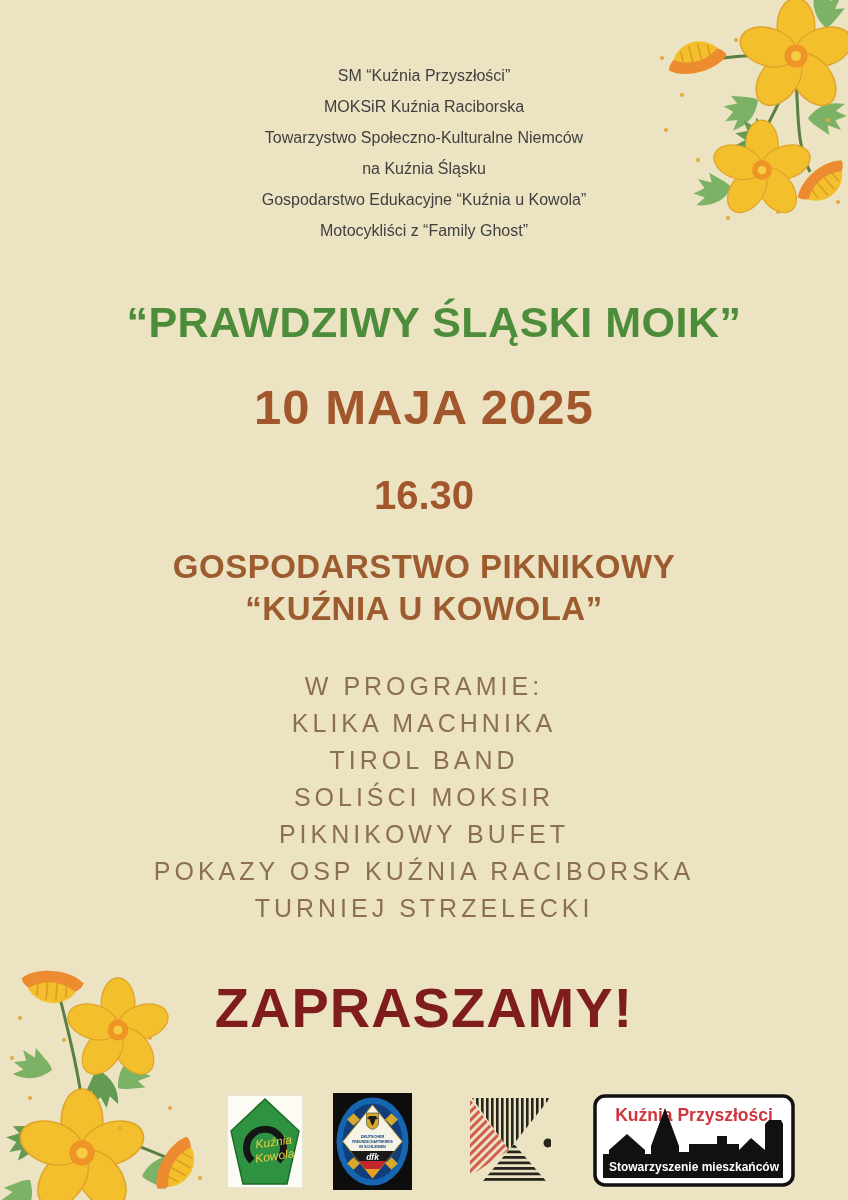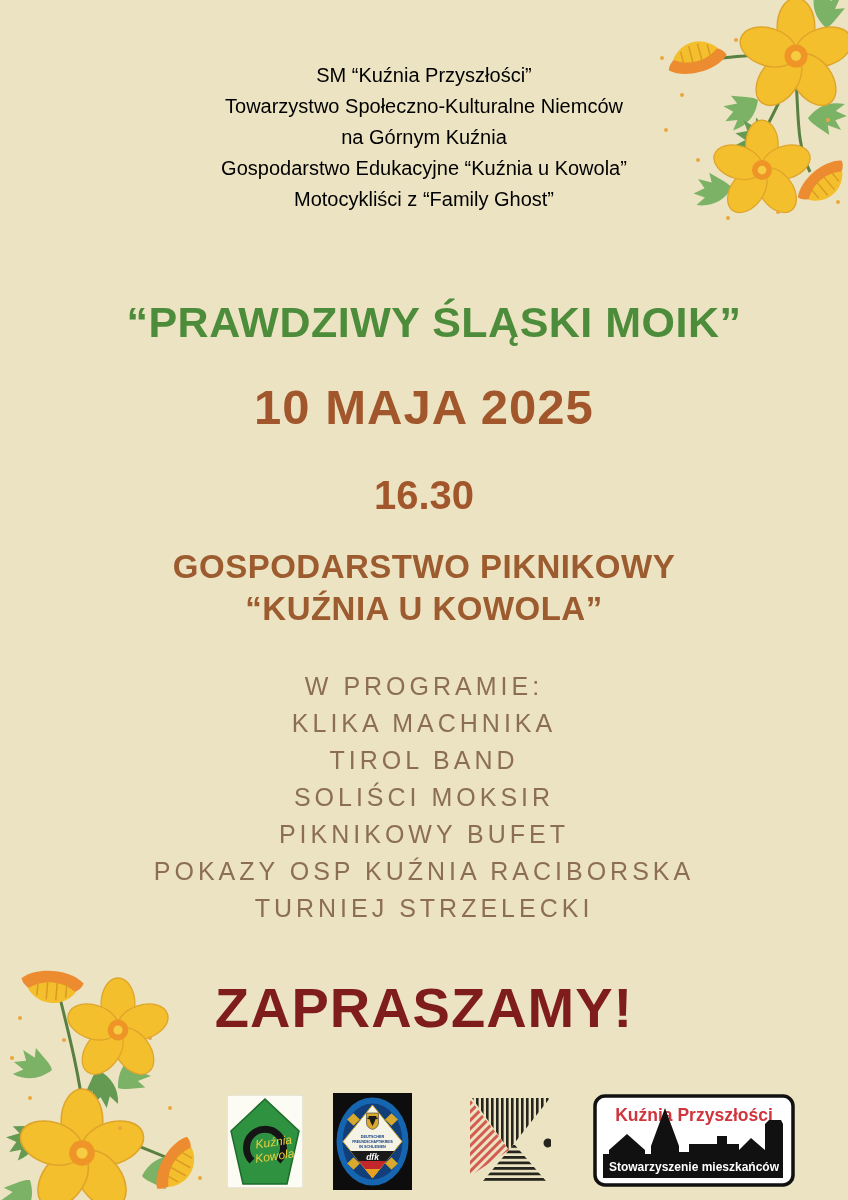--- a/index.html
+++ b/index.html
@@ -2,21 +2,21 @@
 <html><head>
 <meta charset="utf-8">
 <style>
   html,body{margin:0;padding:0;}
   body{width:848px;height:1200px;font-family:"Liberation Sans",sans-serif;}
   .poster{
     position:relative;width:848px;height:1200px;
     background:#ece3c2;overflow:hidden;
   }
   .centered{position:absolute;left:0;width:848px;text-align:center;}
-  .organizers{top:60px;font-size:20px;line-height:31px;color:#000000;}
+  .organizers{top:60px;font-size:16px;line-height:31px;color:#404040;}
   .title{top:288px;font-size:43px;font-weight:bold;letter-spacing:.5px;color:#4c8c3a;margin:10px;}
   .date{top:379px;font-size:49px;font-weight:bold;letter-spacing:1px;color:#a1562b;}
   .time{top:473px;font-size:40px;font-weight:bold;color:#a1562b;}
   .venue{top:546px;font-size:33px;line-height:42px;font-weight:bold;color:#9c5c30;letter-spacing:.5px;}
   .program{top:668px;font-size:25px;line-height:37px;color:#8c6f52;letter-spacing:4px;text-align:center;}
   .closing{top:975px;font-size:56px;font-weight:bold;letter-spacing:1px;color:#7f1d1d;}
   .logo{position:absolute;}
   .logo-kowola{left:227px;top:1095px;}
   .logo-dfk{left:333px;top:1093px;}
   .logo-moksir{left:456px;top:1090px;}
@@ -113,22 +113,23 @@
       <circle cx="30" cy="150" r="2"></circle>
         <circle cx="200" cy="230" r="2"></circle>
         <circle cx="120" cy="180" r="2"></circle>
       <circle cx="12" cy="110" r="2"></circle>
         <circle cx="64" cy="92" r="2"></circle>
     </g>
   </svg>
 
   <div class="centered organizers">
     <div>SM “Kuźnia Przyszłości”</div>
+    <div>MOKSiR Kuźnia Raciborska</div>
     <div>Towarzystwo Społeczno-Kulturalne Niemców</div>
-    <div>na Górnym Kuźnia</div>
+    <div>na Kuźnia Śląsku</div>
     <div>Gospodarstwo Edukacyjne “Kuźnia u Kowola”</div>
     <div>Motocykliści z “Family Ghost”</div>
   </div>
 
   <h1 class="centered title">“PRAWDZIWY ŚLĄSKI MOIK”</h1>
 
   <div class="centered date">10 MAJA 2025</div>
 
   <div class="centered time">16.30</div>
 

